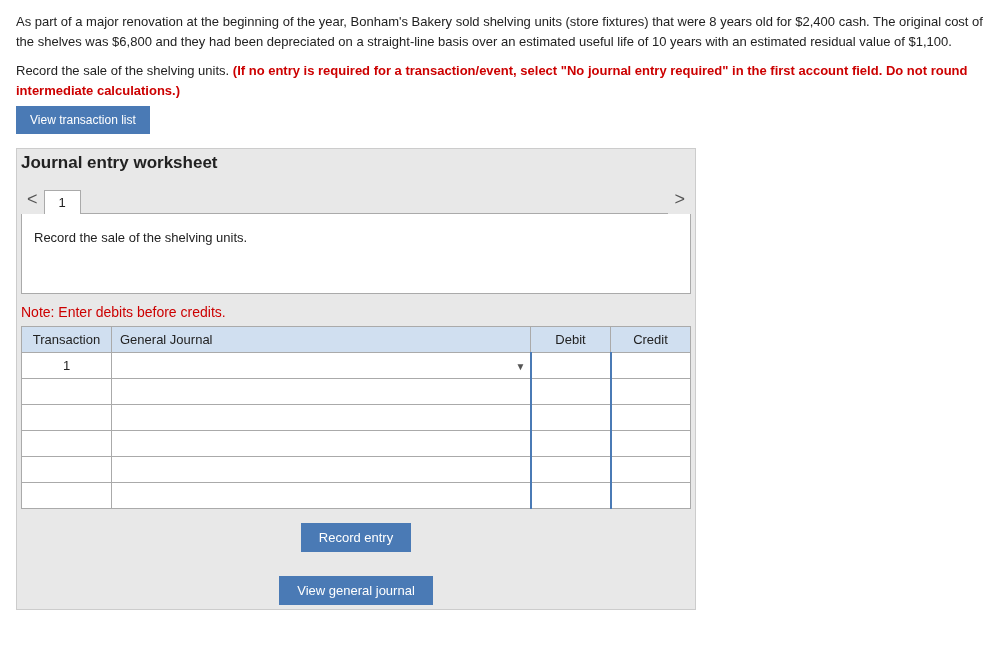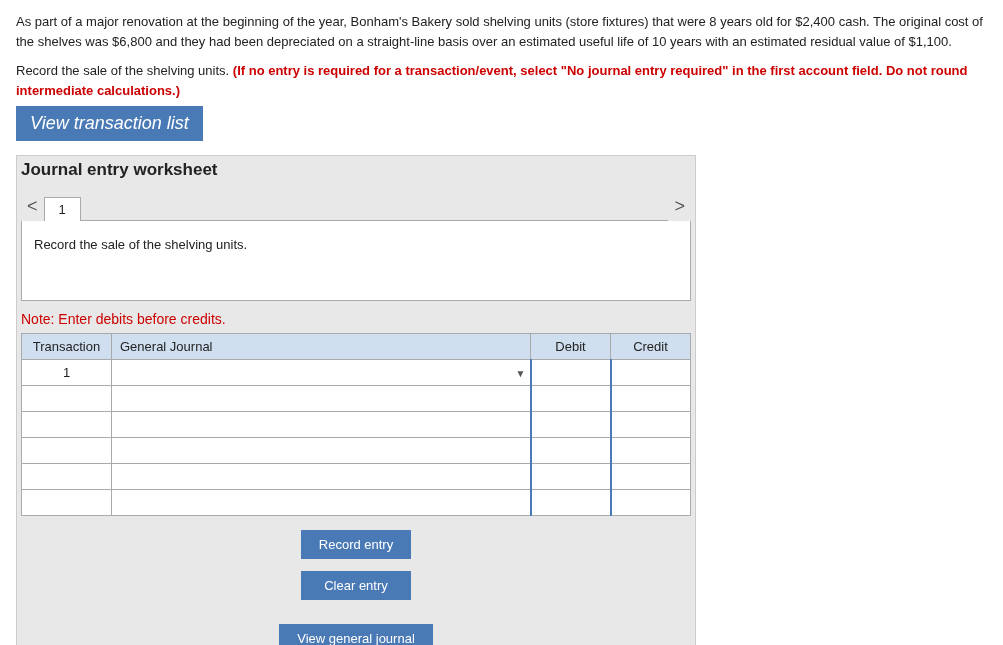--- a/index.html
+++ b/index.html
@@ -24,25 +24,24 @@
     }
     .instruction-text .red-bold {
       color: #cc0000;
       font-weight: bold;
     }
     .btn-view-transaction {
       background-color: #4a7ab5;
       color: #fff;
       border: none;
       padding: 7px 14px;
-      font-size: 18px;
+      font-size: 12px;
       cursor: pointer;
       margin-bottom: 14px;
       display: inline-block;
-      font-style: italic;
     }
 
     .worksheet-container {
       background: #e8e8e8;
       border: 1px solid #ccc;
       padding: 4px;
       max-width: 680px;
     }
     .worksheet-title {
       font-size: 17px;
@@ -243,20 +242,19 @@
           <td class="transaction-cell"></td>
           <td class="general-journal-cell"><input type="text" style=""></td>
           <td class="debit-cell"><input type="text" style=""></td>
           <td class="credit-cell"><input type="text" style=""></td>
         </tr>
       </tbody>
   </table>
 
   <div class="bottom-buttons">
     <button class="btn-action">Record entry</button>
-    <button class="btn-action">Clear entry</button>
     <div class="btn-spacer"></div>
     <button class="btn-action">View general journal</button>
   </div>
 </div>
 
 
 
 
 </body></html>

